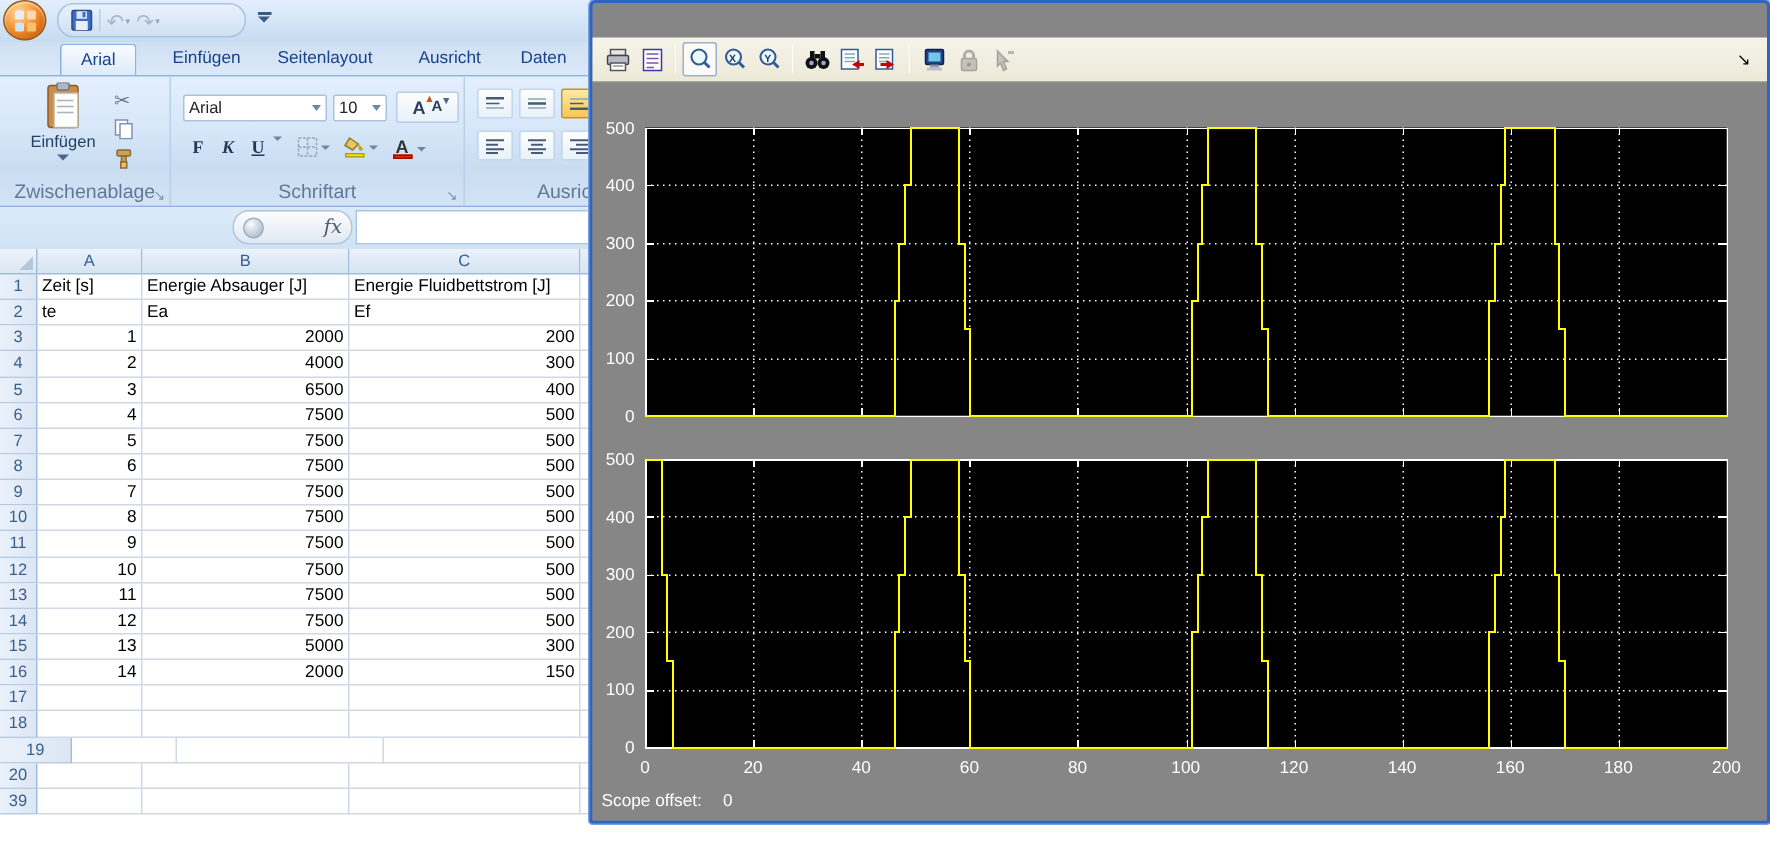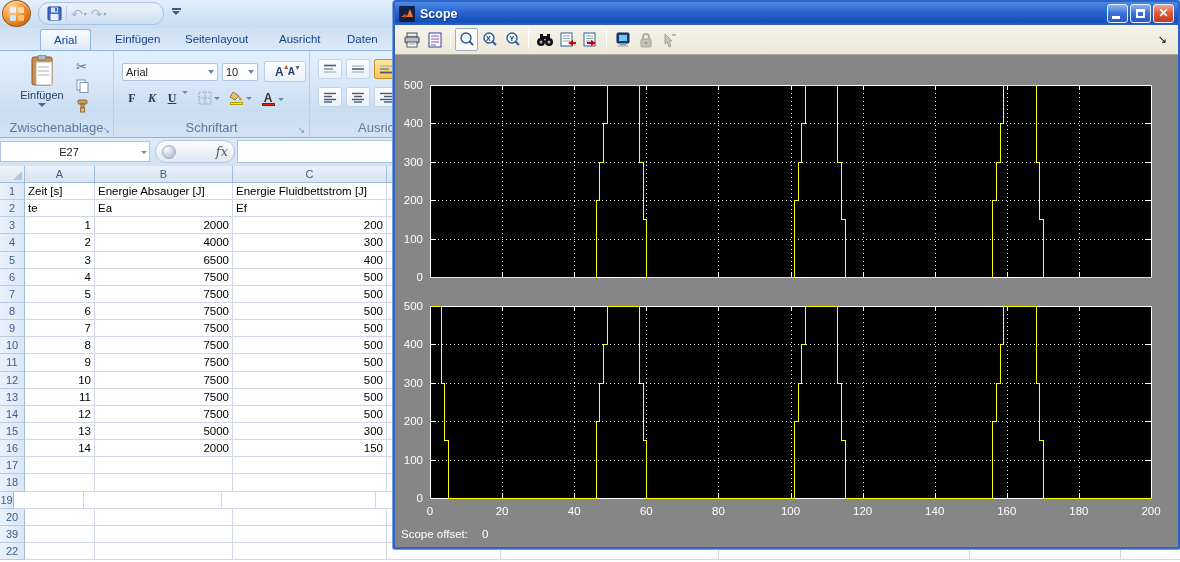--- a/index.html
+++ b/index.html
@@ -326,26 +326,20 @@
               <line x1="5" y1="4.5" x2="13" y2="4.5" stroke="#4a5a74" stroke-width="1.4"></line>
               <line x1="1" y1="7.5" x2="13" y2="7.5" stroke="#4a5a74" stroke-width="1.4"></line>
               <line x1="5" y1="10" x2="13" y2="10" stroke="#4a5a74" stroke-width="1.4"></line>
             </svg>
         </div>
         <span class="glabel" style="text-align:left;padding-left:48px;">Ausricht</span>
       </div>
     </div>
 
     <div class="xl-formula">
-      <div class="name-box">
-        <span class="txt">E27</span>
-        <span class="name-drop">
-            <span class="ddow" style="margin-top:2px;"></span>
-          </span>
-      </div>
       <div class="fx-pill">
         <span class="fx-circle"></span>
         <span class="fx-sym">fx</span>
       </div>
       <div class="formula-field"></div>
     </div>
 
     <div class="xl-sheet">
       <div class="sheet-hdr" id="sheet-hdr">
           <div class="hcell hcorner" style="width: 25px;">
@@ -553,21 +547,21 @@
             <div class="cell txt" style="width: 70px;"></div>
             <div class="cell txt" style="width: 138px;"></div>
             <div class="cell txt" style="width: 154px;"></div>
             <div class="cell txt" style="width: 114px;"></div>
             <div class="cell txt" style="width: 218px;"></div>
             <div class="cell txt" style="width: 251px;"></div>
             <div class="cell txt" style="width: 151px;"></div>
             <div class="cell txt" style="width: 159px;"></div>
           </div>
           <div class="srow">
-            <div class="rowhdr" style="width: 14px;">19</div>
+            <div class="rowhdr" style="width: 48px;">19</div>
             <div class="cell txt" style="width: 70px;"></div>
             <div class="cell txt" style="width: 138px;"></div>
             <div class="cell txt" style="width: 154px;"></div>
             <div class="cell txt" style="width: 114px;"></div>
             <div class="cell txt" style="width: 218px;"></div>
             <div class="cell txt" style="width: 251px;"></div>
             <div class="cell txt" style="width: 151px;"></div>
             <div class="cell txt" style="width: 159px;"></div>
           </div>
           <div class="srow">
@@ -585,57 +579,25 @@
             <div class="rowhdr" style="width: 25px;">39</div>
             <div class="cell txt" style="width: 70px;"></div>
             <div class="cell txt" style="width: 138px;"></div>
             <div class="cell txt" style="width: 154px;"></div>
             <div class="cell txt" style="width: 114px;"></div>
             <div class="cell txt" style="width: 218px;"></div>
             <div class="cell txt" style="width: 251px;"></div>
             <div class="cell txt" style="width: 151px;"></div>
             <div class="cell txt" style="width: 159px;"></div>
           </div>
-          <div class="srow">
-            <div class="rowhdr" style="width: 25px;">22</div>
-            <div class="cell txt" style="width: 70px;"></div>
-            <div class="cell txt" style="width: 138px;"></div>
-            <div class="cell txt" style="width: 154px;"></div>
-            <div class="cell txt" style="width: 114px;"></div>
-            <div class="cell txt" style="width: 218px;"></div>
-            <div class="cell txt" style="width: 251px;"></div>
-            <div class="cell txt" style="width: 151px;"></div>
-            <div class="cell txt" style="width: 159px;"></div>
-          </div>
         </div>
     </div>
   </div>
 
   <div id="scope">
-    <div class="sc-title">
-      <span class="matlab-ico">
-        <svg width="16" height="16">
-            <rect width="16" height="16" fill="#10204a"></rect>
-            <path d="M2 11 L6 8 L8 10 L11 3 L13 8 L14 11 Z" fill="#e8762c"></path>
-            <path d="M6 8 L8 10 L6 12 L4 10 Z" fill="#b04a10"></path>
-          </svg>
-      </span>
-      <span class="title-text">Scope</span>
-      <span class="win-btns">
-        <span class="win-btn">
-            <span class="mini"></span>
-          </span>
-        <span class="win-btn">
-            <span class="maxi"></span>
-          </span>
-        <span class="win-btn close">
-            <span class="x">✕</span>
-          </span>
-      </span>
-    </div>
     <div class="sc-toolbar" id="sc-toolbar">
         <span class="tbtn">
           <svg width="18" height="18">
             <rect x="4" y="2" width="10" height="4" fill="#e8e8e8" stroke="#555"></rect>
             <rect x="2" y="6" width="14" height="6" rx="1" fill="#b8bcc8" stroke="#444"></rect>
             <rect x="4" y="11" width="10" height="5" fill="#fff" stroke="#555"></rect>
             <line x1="5.5" y1="13" x2="12.5" y2="13" stroke="#999"></line>
           </svg>
         </span>
         <span class="tbtn">

